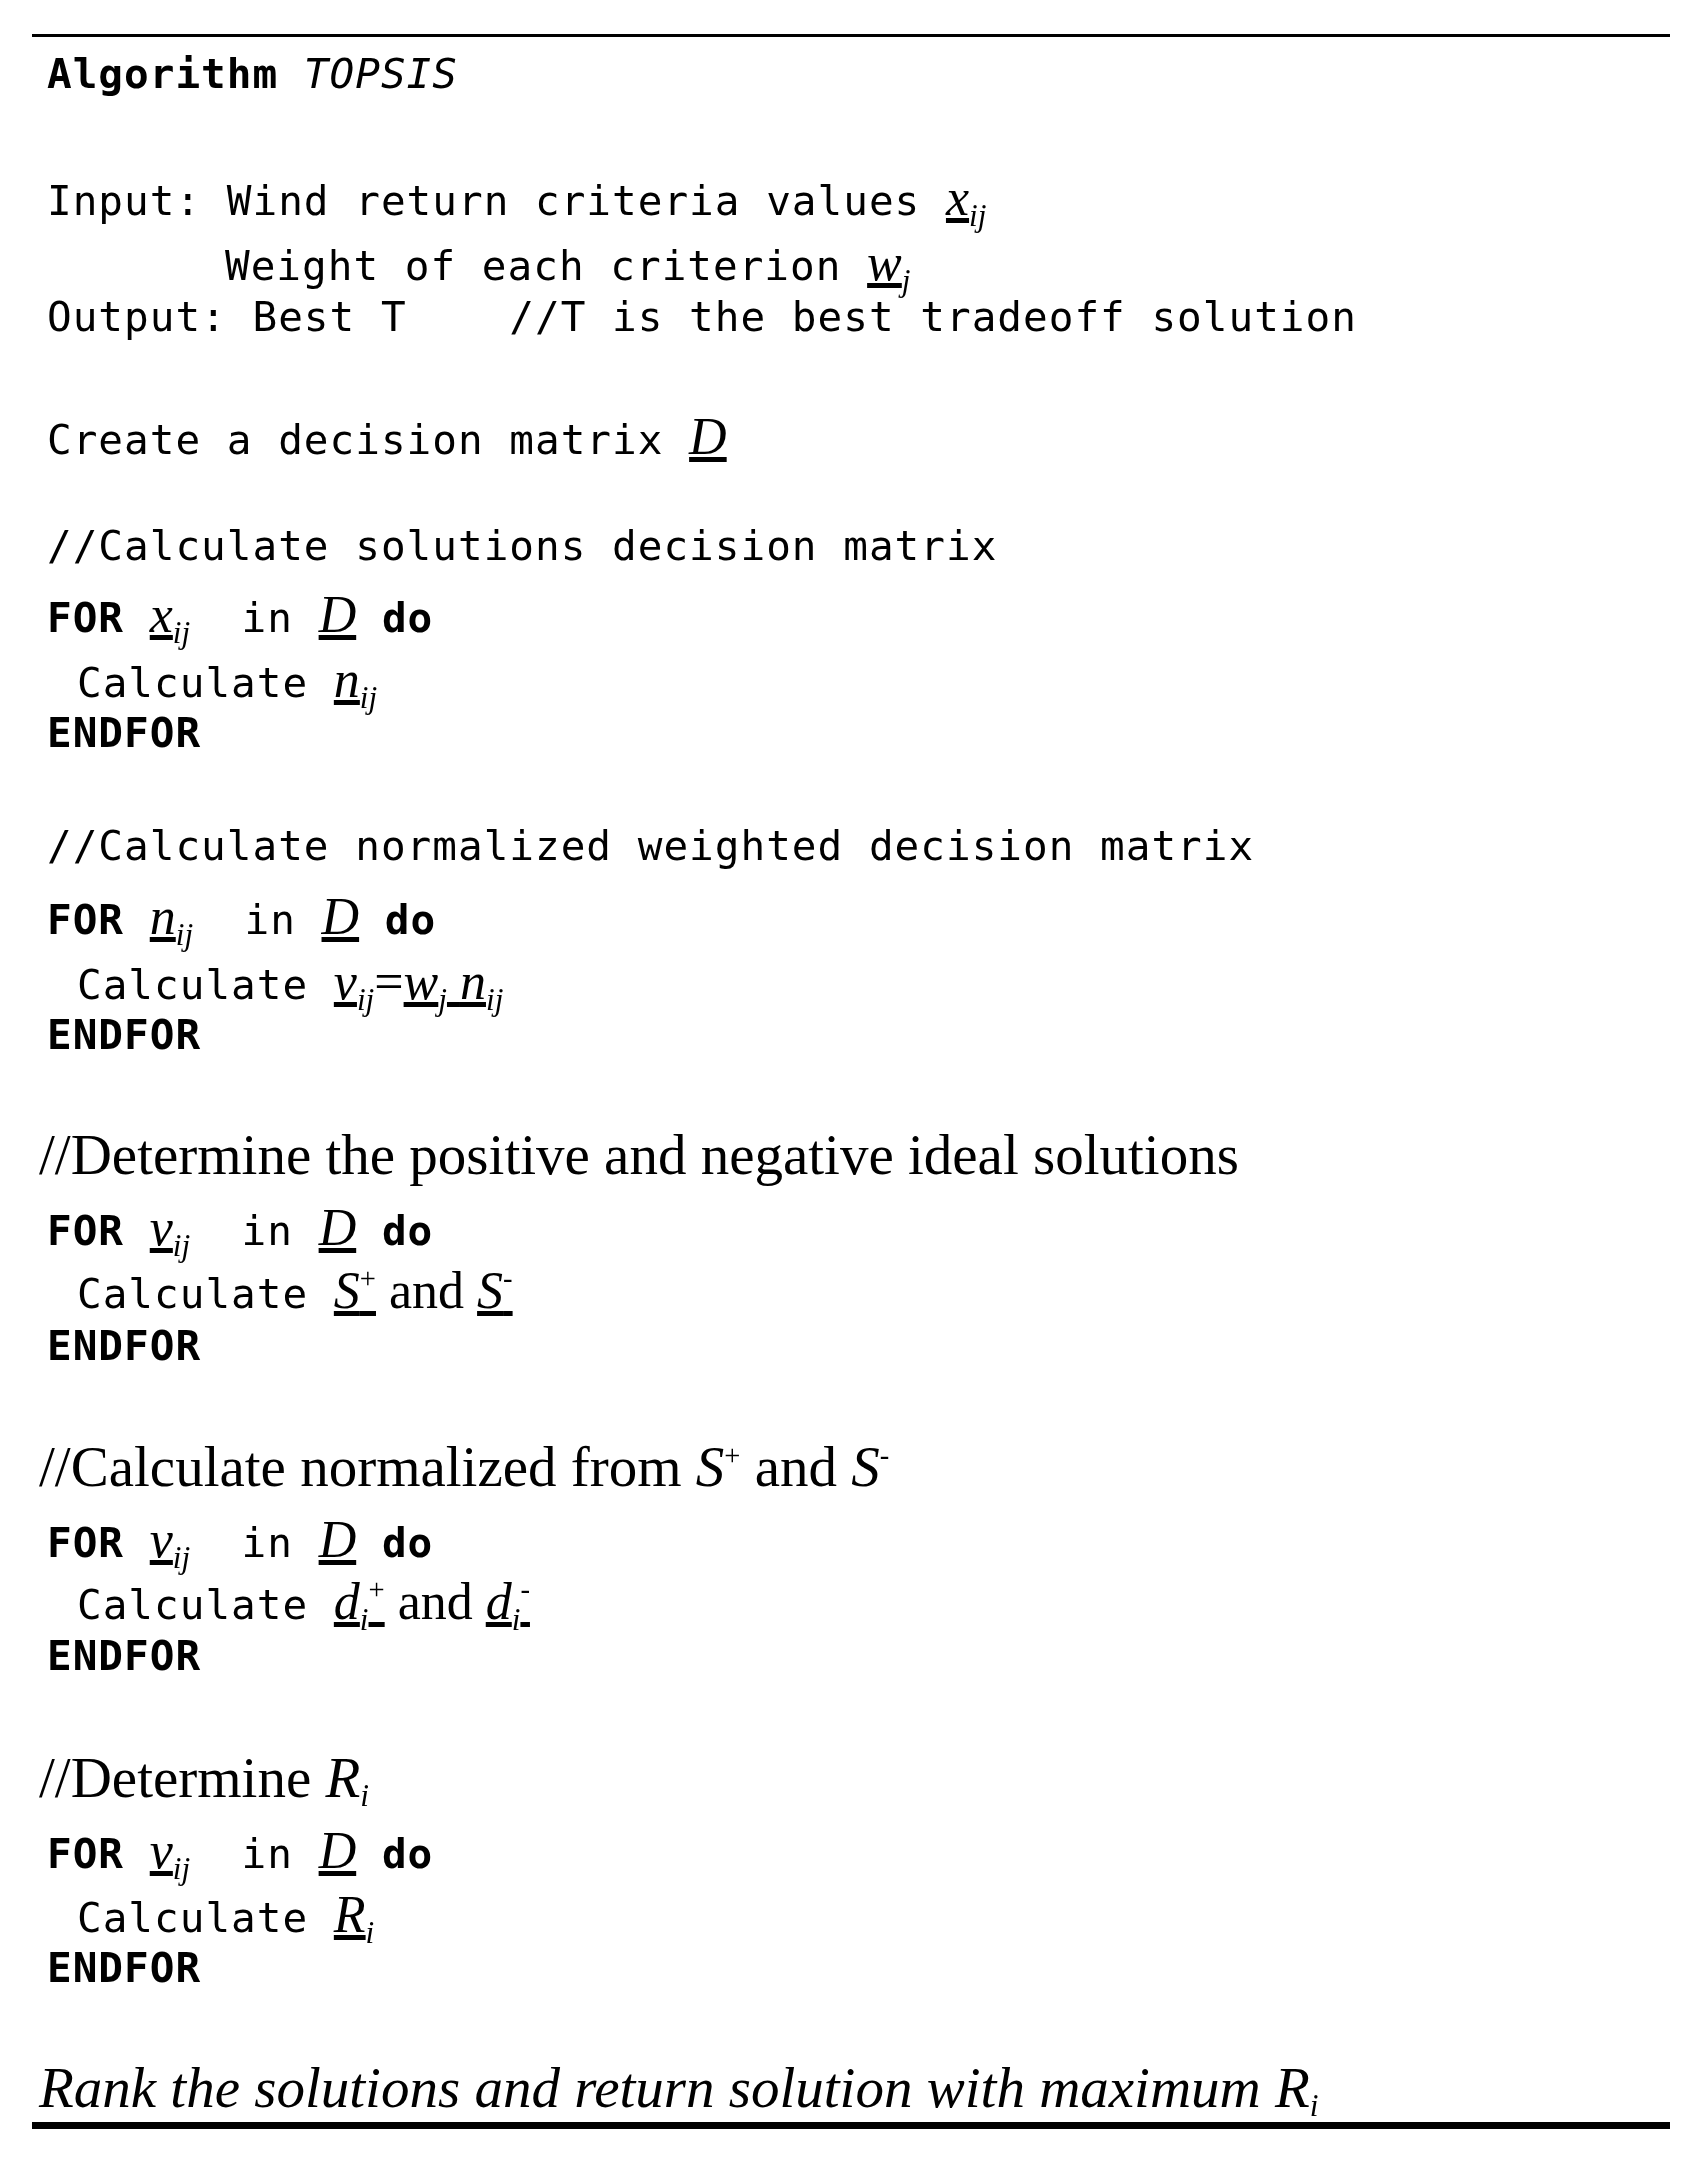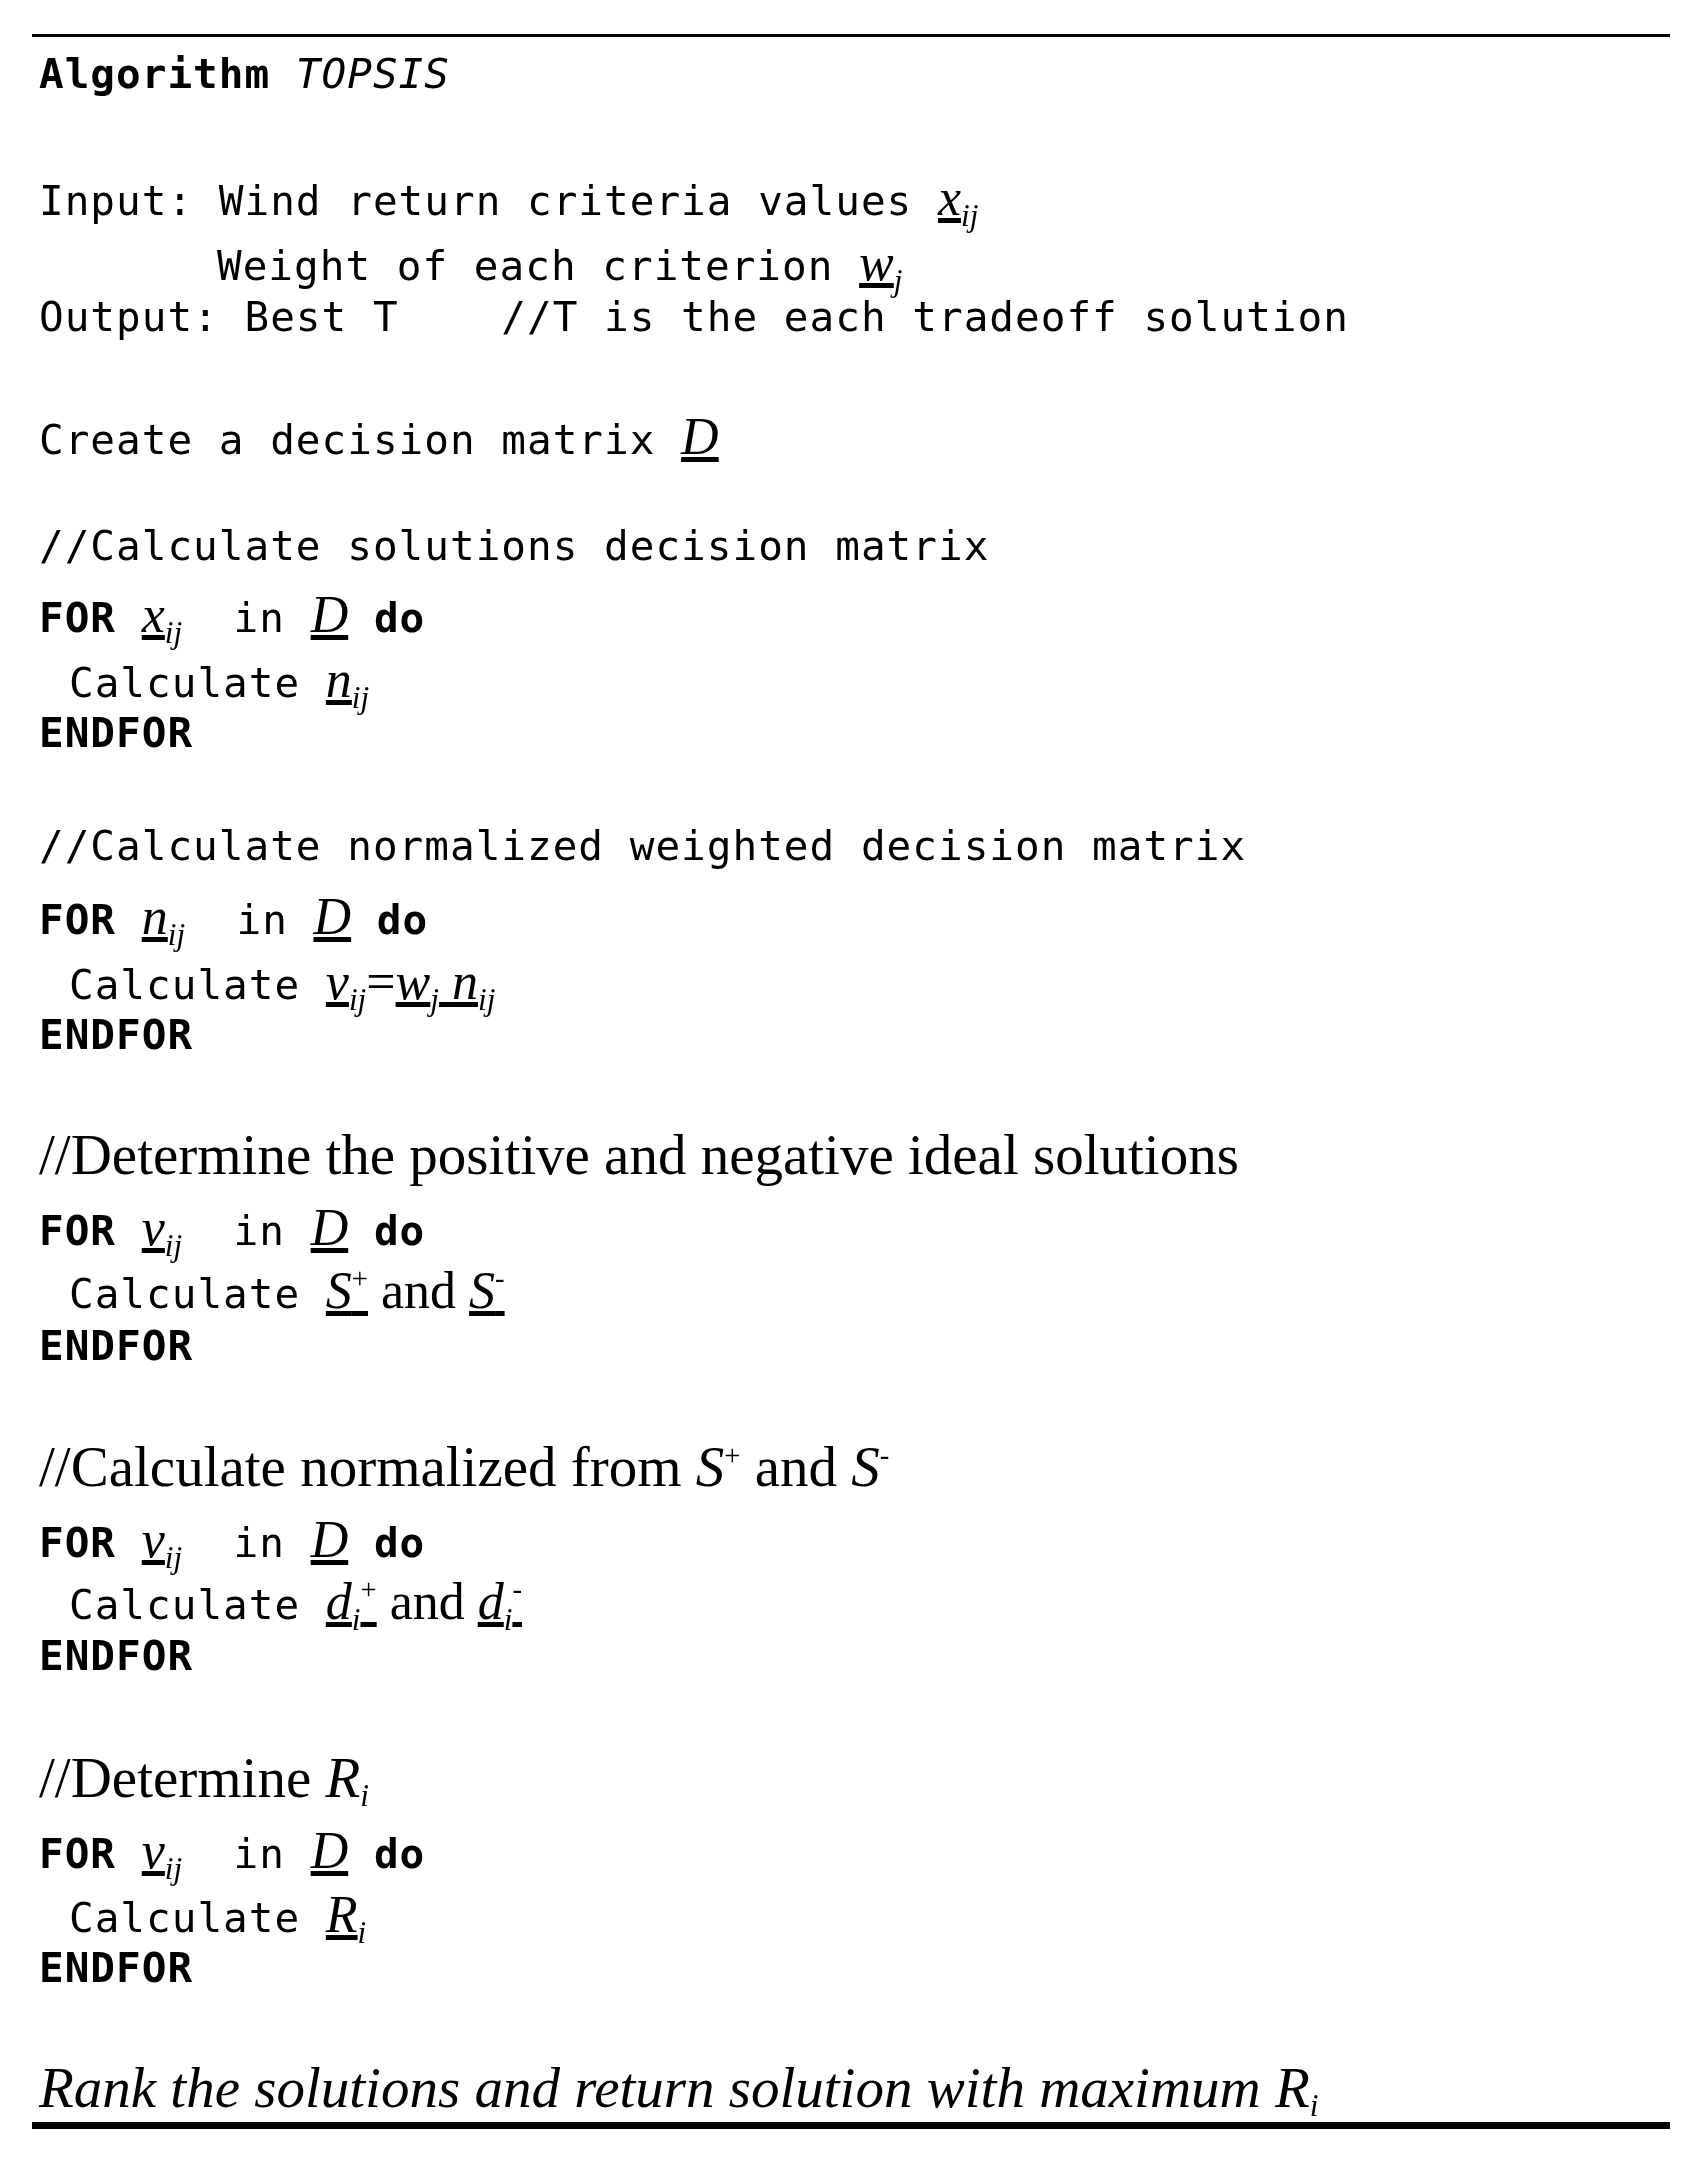--- a/index.html
+++ b/index.html
@@ -1,21 +1,21 @@
 <!DOCTYPE html>
 <html style="font-size:11px"><head>
 <meta charset="utf-8">
 <style>
   html, body { margin: 0; padding: 0; background: #ffffff; }
   body { width: 1705px; height: 2172px; position: relative; overflow: hidden; color: #000; }
   .rule { position: absolute; left: 32px; width: 1638px; background: #000; }
   .rule.top { top: 34px; height: 3.4px; }
   .rule.bottom { top: 2122px; height: 7px; }
   .line { position: absolute; left: 39px; white-space: pre; line-height: 1; }
-  .mono { font-family: "DejaVu Sans Mono", "Liberation Mono", monospace; font-size: 41px; letter-spacing: 1px; }
+  .mono { font-family: "DejaVu Sans Mono", "Liberation Mono", monospace; font-size: 41px; letter-spacing: 1px; margin-left: 8px; }
   .serif { font-family: "Liberation Serif", "DejaVu Serif", serif; font-size: 57px; }
   .b { font-weight: bold; }
   .i { font-style: italic; }
   .math { font-family: "Liberation Serif", "DejaVu Serif", serif; font-style: italic; font-size: 52px; letter-spacing: 0; text-decoration: underline; }
   .math sub { font-size: 0.6em; vertical-align: -0.35em; line-height: 0; }
   .math sup { font-size: 0.55em; vertical-align: 0.7em; line-height: 0; font-style: normal; }
   .up { font-family: "Liberation Serif", "DejaVu Serif", serif; font-style: normal; font-size: 52px; letter-spacing: 0; }
   .indent { left: 69px; text-align: center; }
   .cont { left: 217px; }
 </style>
@@ -23,21 +23,21 @@
 <body>
 
 <div class="rule top"></div>
 
 <div class="line mono" style="top:54px"><span class="b">Algorithm</span> <span class="i">TOPSIS</span></div>
 
 <div class="line mono" style="top:172px"><span>Input: </span><span>Wind return criteria values </span><span class="math"><span>x</span><sub>ij</sub></span></div>
 
 <div class="line mono cont" style="top:237px"><span>Weight of each criterion </span><span class="math"><span>w</span><sub>j</sub></span></div>
 
-<div class="line mono" style="top:297px"><span>Output: </span><span>Best T    //T is the each tradeoff solution</span></div>
+<div class="line mono" style="top:297px"><span>Output: </span><span>Best T    //T is the best tradeoff solution</span></div>
 
 <div class="line mono" style="top:411px"><span>Create a decision matrix </span><span class="math">D</span></div>
 
 <div class="line mono" style="top:526px">//Calculate solutions decision matrix</div>
 <div class="line mono" style="top:589px"><span class="b">FOR</span> <span class="math"><span>x</span><sub>ij</sub></span>  <span>in</span> <span class="math">D</span> <span class="b">do</span></div>
 <div class="line mono indent" style="top:654px"><span>Calculate </span><span class="math"><span>n</span><sub>ij</sub></span></div>
 <div class="line mono b" style="top:713px">ENDFOR</div>
 
 <div class="line mono" style="top:826px">//Calculate normalized weighted decision matrix</div>
 <div class="line mono" style="top:891px"><span class="b">FOR</span> <span class="math"><span>n</span><sub>ij</sub></span>  <span>in</span> <span class="math">D</span> <span class="b">do</span></div>

